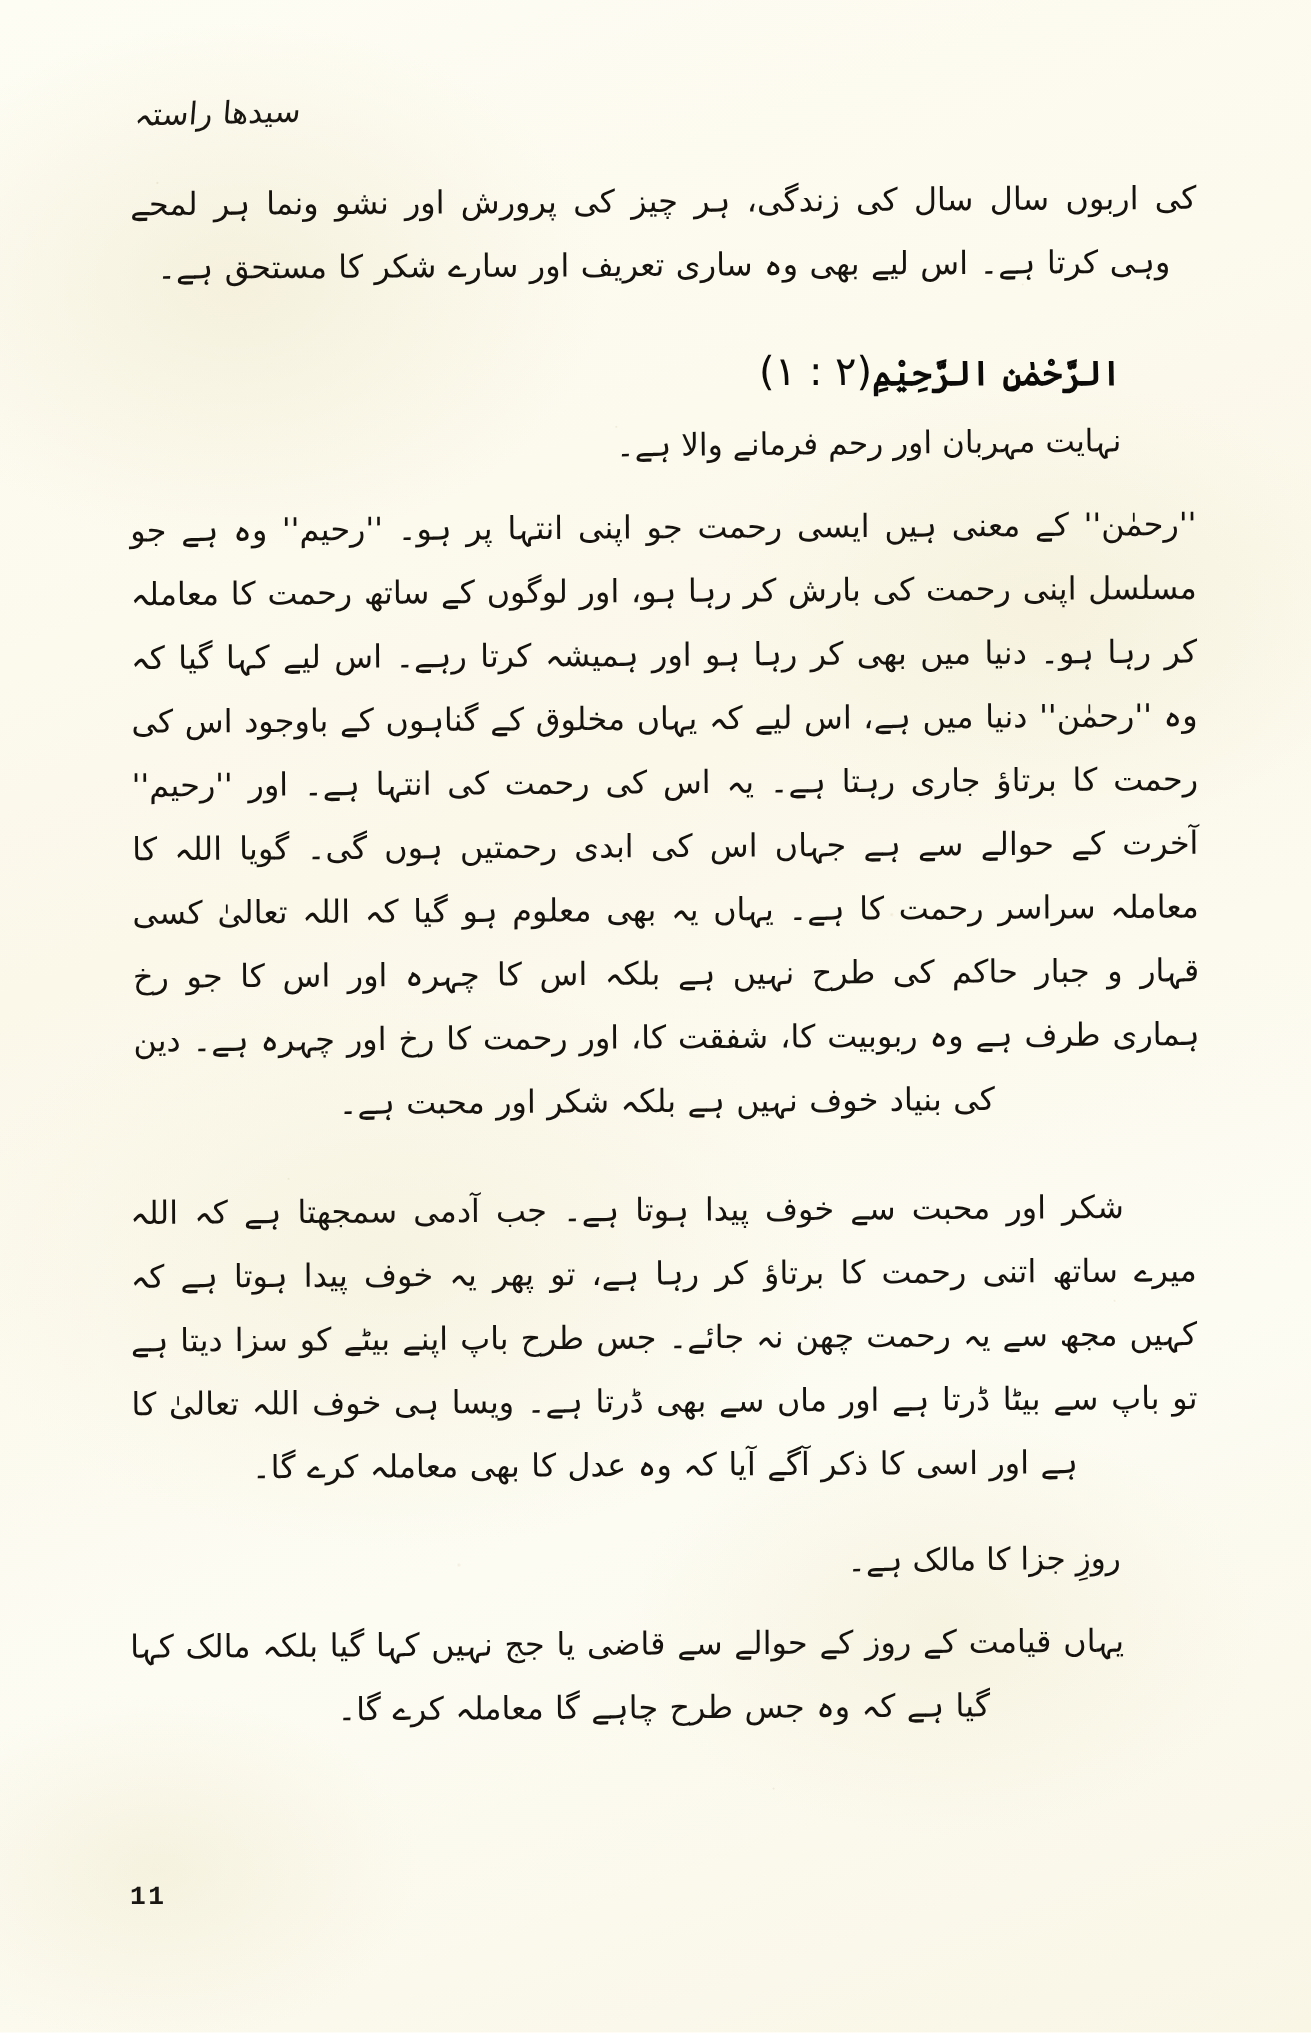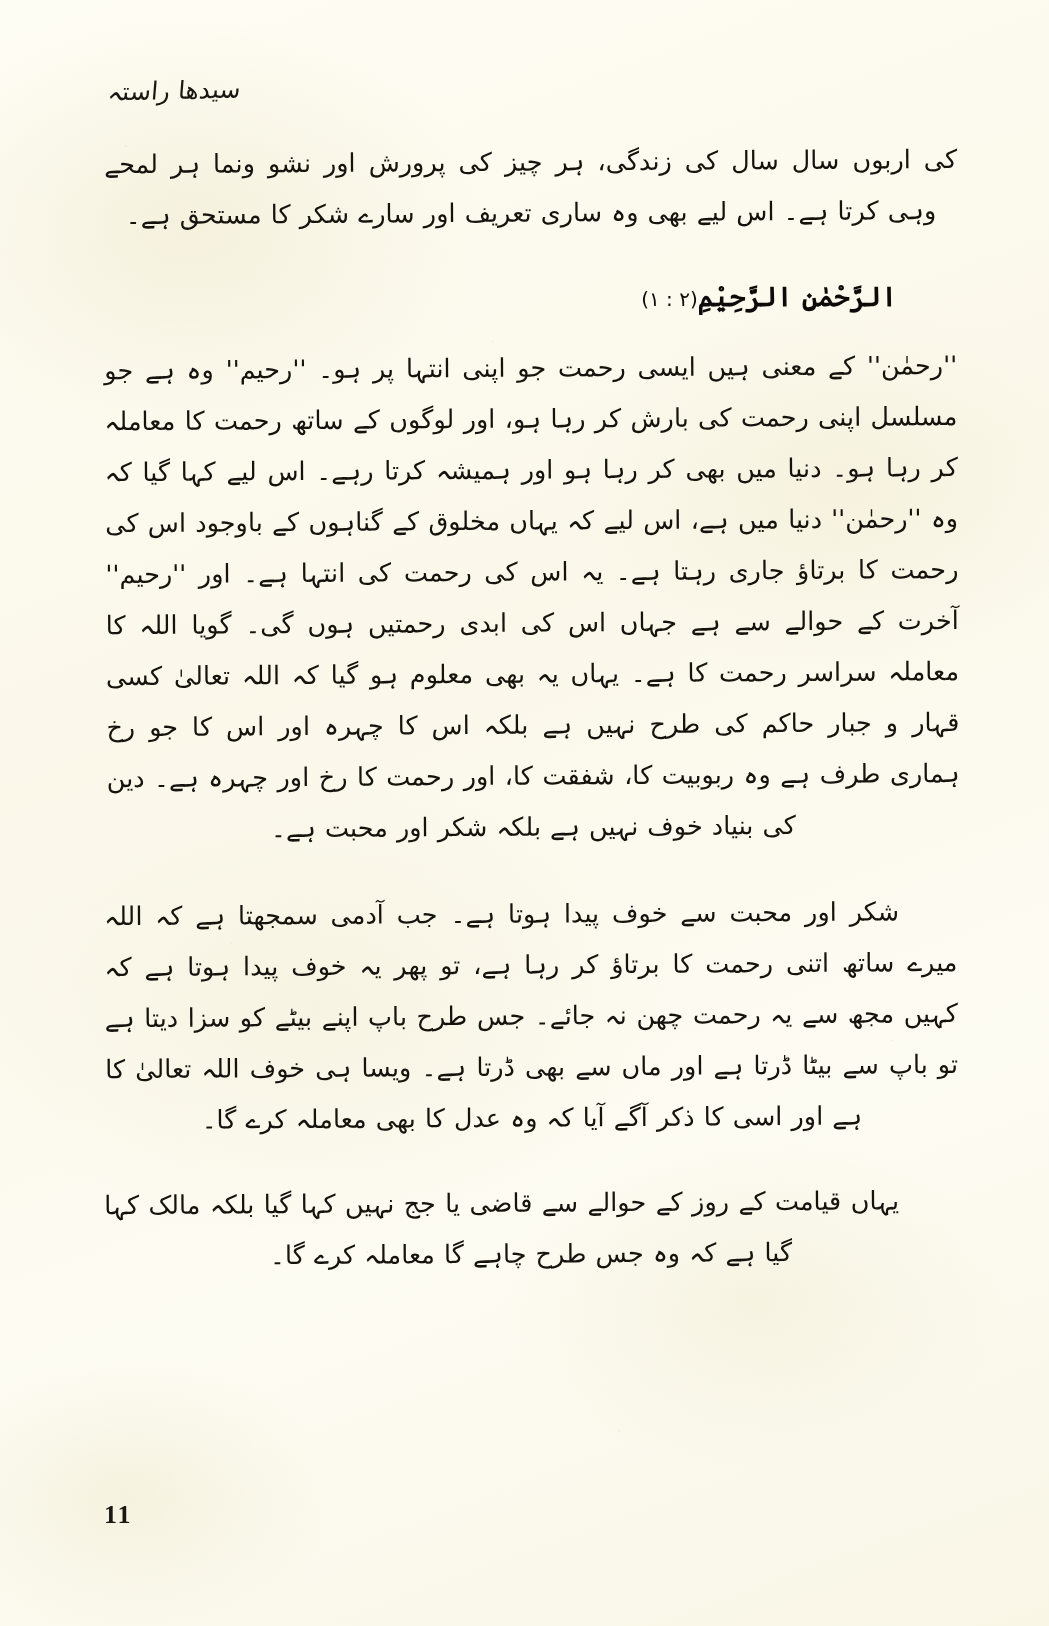--- a/index.html
+++ b/index.html
@@ -120,21 +120,21 @@
     line-height: 46px;
     font-weight: 700;
     color: #0d0b09;
     direction: rtl;
     unicode-bidi: isolate;
     letter-spacing: 0.5px;
   }
 
   .verse .ref {
     font-family: "DejaVu Sans", sans-serif;
-    font-size: 20px;
+    font-size: 32px;
     font-weight: 400;
     letter-spacing: 1px;
   }
 
   .translation {
     margin: 10px 0 4px 0;
     text-align: center;
     direction: rtl;
   }
 
@@ -154,22 +154,22 @@
   }
 
   .spacer-sm { height: 14px; }
   .spacer-md { height: 30px; }
 
   
   #folio {
     position: absolute;
     left: 104px;
     bottom: 96px;
-    font-family: Liberation Serif, serif;
-    font-size: 26px;
+    font-family: Liberation Mono, monospace;
+    font-size: 21px;
     font-weight: 700;
     letter-spacing: 2px;
     color: #1a1713;
     direction: ltr;
   }
 </style>
 </head>
 <body>
 
 <div id="page">
@@ -183,32 +183,38 @@
   <div id="content">
 
     <p class="para center-last">کی اربوں سال سال کی زندگی، ہر چیز کی پرورش اور نشو ونما ہر لمحے وہی کرتا ہے۔ اس لیے بھی وہ ساری تعریف اور سارے شکر کا مستحق ہے۔</p>
 
     <div class="spacer-sm"></div>
 
     <div class="verse-block pull-center-right">
       <span class="verse"><span>الرَّحْمٰنِ الرَّحِيْمِ</span><span class="ref">(٢ : ١)</span></span>
     </div>
 
+    <div class="translation pull-center-right">
+      <span class="t-text">نہایت مہربان اور رحم فرمانے والا ہے۔</span>
+    </div>
 
     <div class="spacer-sm"></div>
 
     <p class="para center-last">''رحمٰن'' کے معنی ہیں ایسی رحمت جو اپنی انتہا پر ہو۔ ''رحیم'' وہ ہے جو مسلسل اپنی رحمت کی بارش کر رہا ہو، اور لوگوں کے ساتھ رحمت کا معاملہ کر رہا ہو۔ دنیا میں بھی کر رہا ہو اور ہمیشہ کرتا رہے۔ اس لیے کہا گیا کہ وہ ''رحمٰن'' دنیا میں ہے، اس لیے کہ یہاں مخلوق کے گناہوں کے باوجود اس کی رحمت کا برتاؤ جاری رہتا ہے۔ یہ اس کی رحمت کی انتہا ہے۔ اور ''رحیم'' آخرت کے حوالے سے ہے جہاں اس کی ابدی رحمتیں ہوں گی۔ گویا اللہ کا معاملہ سراسر رحمت کا ہے۔ یہاں یہ بھی معلوم ہو گیا کہ اللہ تعالیٰ کسی قہار و جبار حاکم کی طرح نہیں ہے بلکہ اس کا چہرہ اور اس کا جو رخ ہماری طرف ہے وہ ربوبیت کا، شفقت کا، اور رحمت کا رخ اور چہرہ ہے۔ دین کی بنیاد خوف نہیں ہے بلکہ شکر اور محبت ہے۔</p>
 
     <div class="spacer-md"></div>
 
     <p class="para indent center-last">شکر اور محبت سے خوف پیدا ہوتا ہے۔ جب آدمی سمجھتا ہے کہ اللہ میرے ساتھ اتنی رحمت کا برتاؤ کر رہا ہے، تو پھر یہ خوف پیدا ہوتا ہے کہ کہیں مجھ سے یہ رحمت چھن نہ جائے۔ جس طرح باپ اپنے بیٹے کو سزا دیتا ہے تو باپ سے بیٹا ڈرتا ہے اور ماں سے بھی ڈرتا ہے۔ ویسا ہی خوف اللہ تعالیٰ کا ہے اور اسی کا ذکر آگے آیا کہ وہ عدل کا بھی معاملہ کرے گا۔</p>
 
     <div class="spacer-sm"></div>
 
 
+    <div class="translation pull-center-right">
+      <span class="t-text">روزِ جزا کا مالک ہے۔</span>
+    </div>
 
     <div class="spacer-sm"></div>
 
     <p class="para indent center-last">یہاں قیامت کے روز کے حوالے سے قاضی یا جج نہیں کہا گیا بلکہ مالک کہا گیا ہے کہ وہ جس طرح چاہے گا معاملہ کرے گا۔</p>
 
   </div>
 
   <div id="folio">11</div>
 
 </div>

